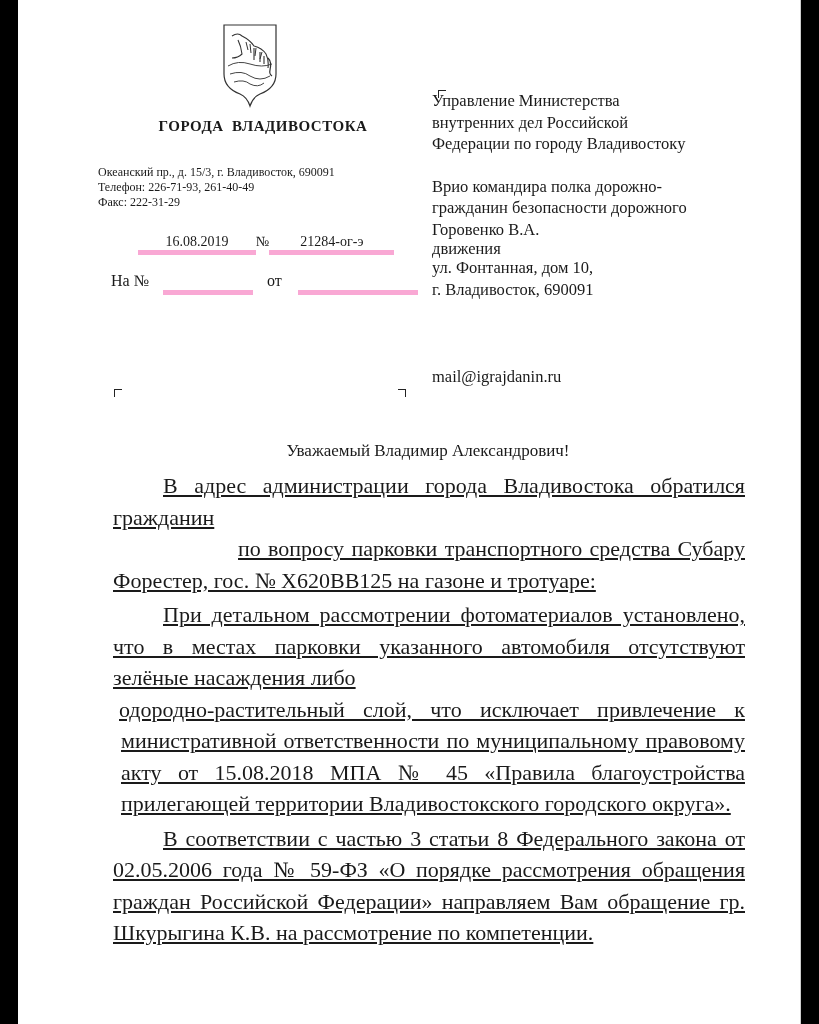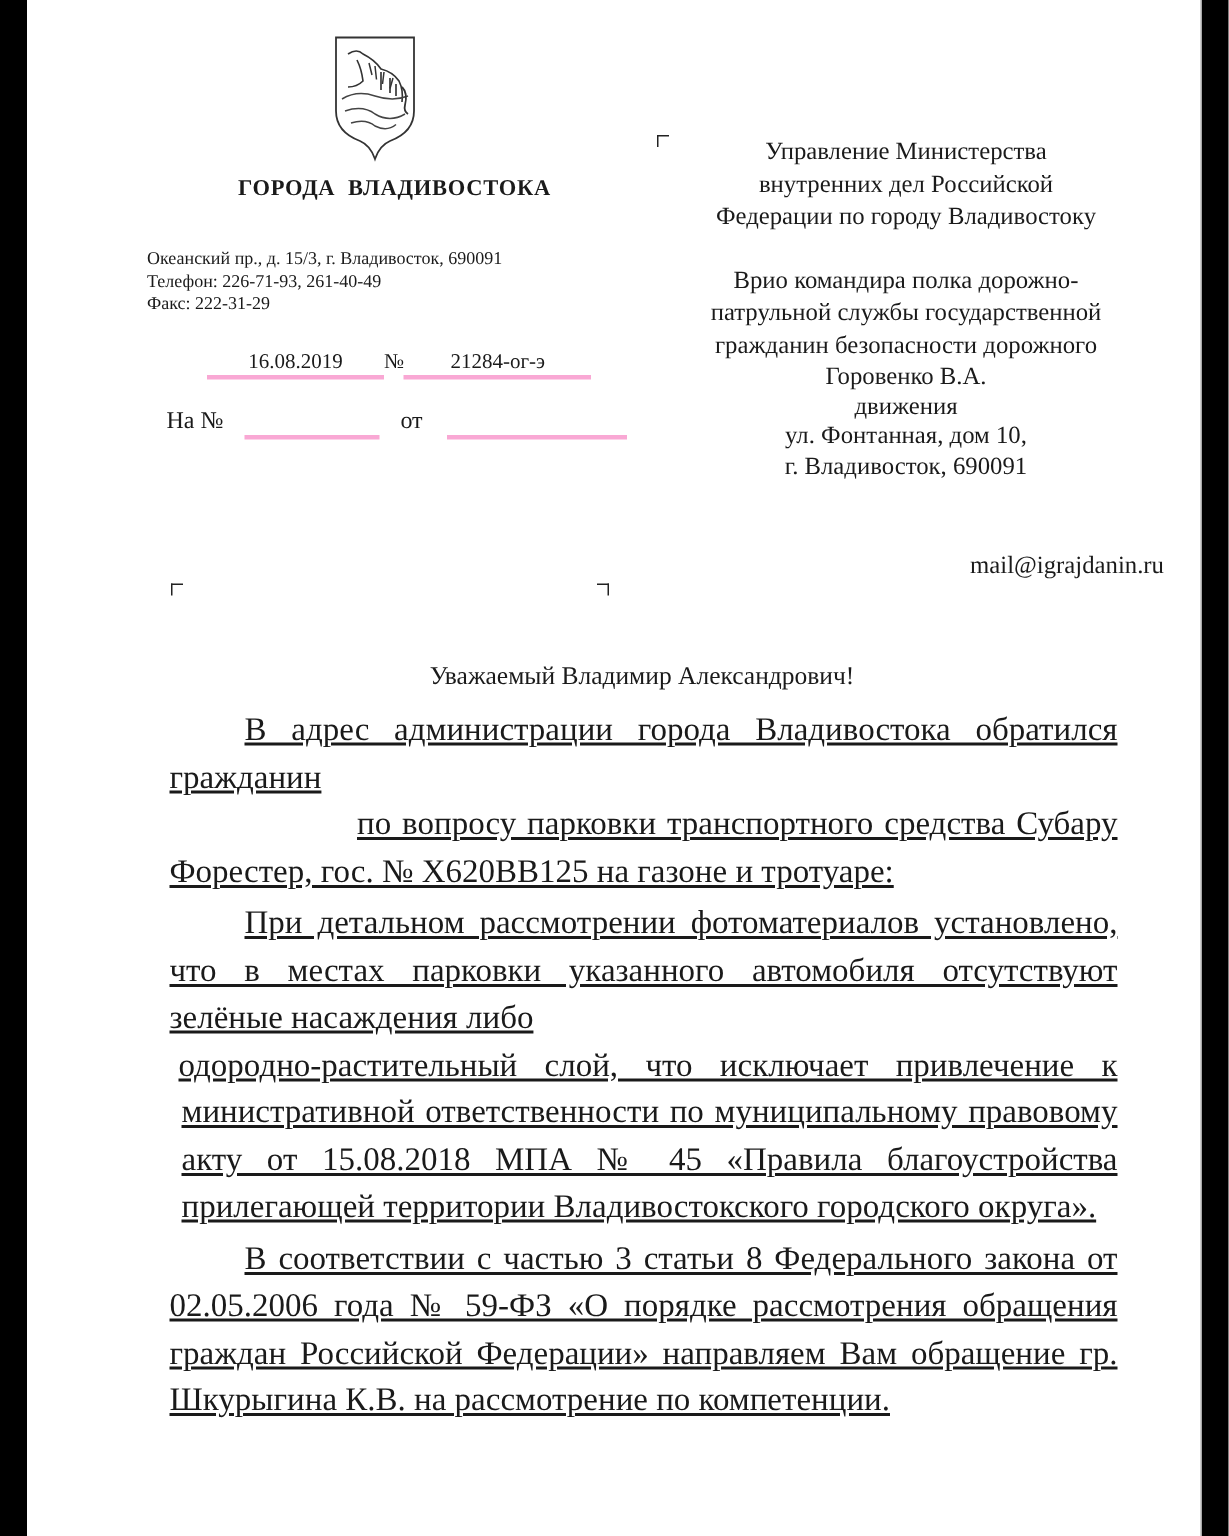--- a/index.html
+++ b/index.html
@@ -21,31 +21,31 @@
   .crest { left: 202px; top: 22px; width: 60px; height: 86px; }
   .org-title {
     left: 80px; width: 330px; top: 117px; text-align: center;
     font-weight: bold; font-size: 15px; letter-spacing: 0.5px; line-height: 19px;
   }
   .org-contacts {
     left: 80px; width: 330px; top: 165px; text-align: left;
     font-size: 12px; line-height: 15px;
   }
   .regline { top: 234px; font-size: 14px; }
-  .u { border-bottom: 3px solid #f9a8d4; display: inline-block; text-align: center; }
+  .u { border-bottom: 5px solid #f9a8d4; display: inline-block; text-align: center; }
   .reply-line { top: 272px; font-size: 16px; }
   .corner { width: 7px; height: 7px; border-color: #222; border-style: solid; }
   .c-tl { border-width: 1.5px 0 0 1.5px; }
   .c-tr { border-width: 1.5px 1.5px 0 0; }
   .recipient {
-    left: 414px; width: 344px; top: 90px; text-align: center;
+    left: 414px; width: 344px; top: 90px; text-align: left;
     font-size: 16.5px; line-height: 21.5px;
   }
   .recipient .gap { height: 21px; }
-  .email { left: 414px; width: 344px; top: 367px; text-align: right; font-size: 16.5px; }
+  .email { left: 414px; width: 344px; top: 367px; text-align: left; font-size: 16.5px; }
   .greeting { left: 80px; width: 660px; top: 441px; text-align: center; font-size: 17px; }
   .body-text {
     left: 95px; width: 632px; top: 470px;
     font-size: 22px; line-height: 31.5px; text-align: justify; text-decoration: underline;
   }
   .body-text p { margin: 0 0 0 0; text-indent: 50px; }
   .body-text p + p { margin-top: 3px; }
   .body-text .line2 { display: block; text-indent: 0; padding-left: 125px; }
 </style>
 </head>
@@ -85,21 +85,20 @@
   <div class="abs corner c-tl" style="left:420px; top:90px"></div>
   <div class="abs corner c-tl" style="left:96px; top:389px"></div>
   <div class="abs corner c-tr" style="left:380px; top:389px"></div>
 
   <div class="abs recipient">
     <div>Управление Министерства</div>
     <div>внутренних дел Российской</div>
     <div>Федерации по городу Владивостоку</div>
     <div class="gap"></div>
     <div>Врио командира полка дорожно-</div>
-    <div>патрульной службы государственной</div>
     <div>гражданин безопасности дорожного</div>
     <div>Горовенко В.А.</div>
     <div style="line-height:17px">движения</div>
     <div>ул. Фонтанная, дом 10,</div>
     <div>г. Владивосток, 690091</div>
   </div>
 
   <div class="abs email">mail@igrajdanin.ru</div>
 
   <div class="abs greeting">Уважаемый Владимир Александрович!</div>

